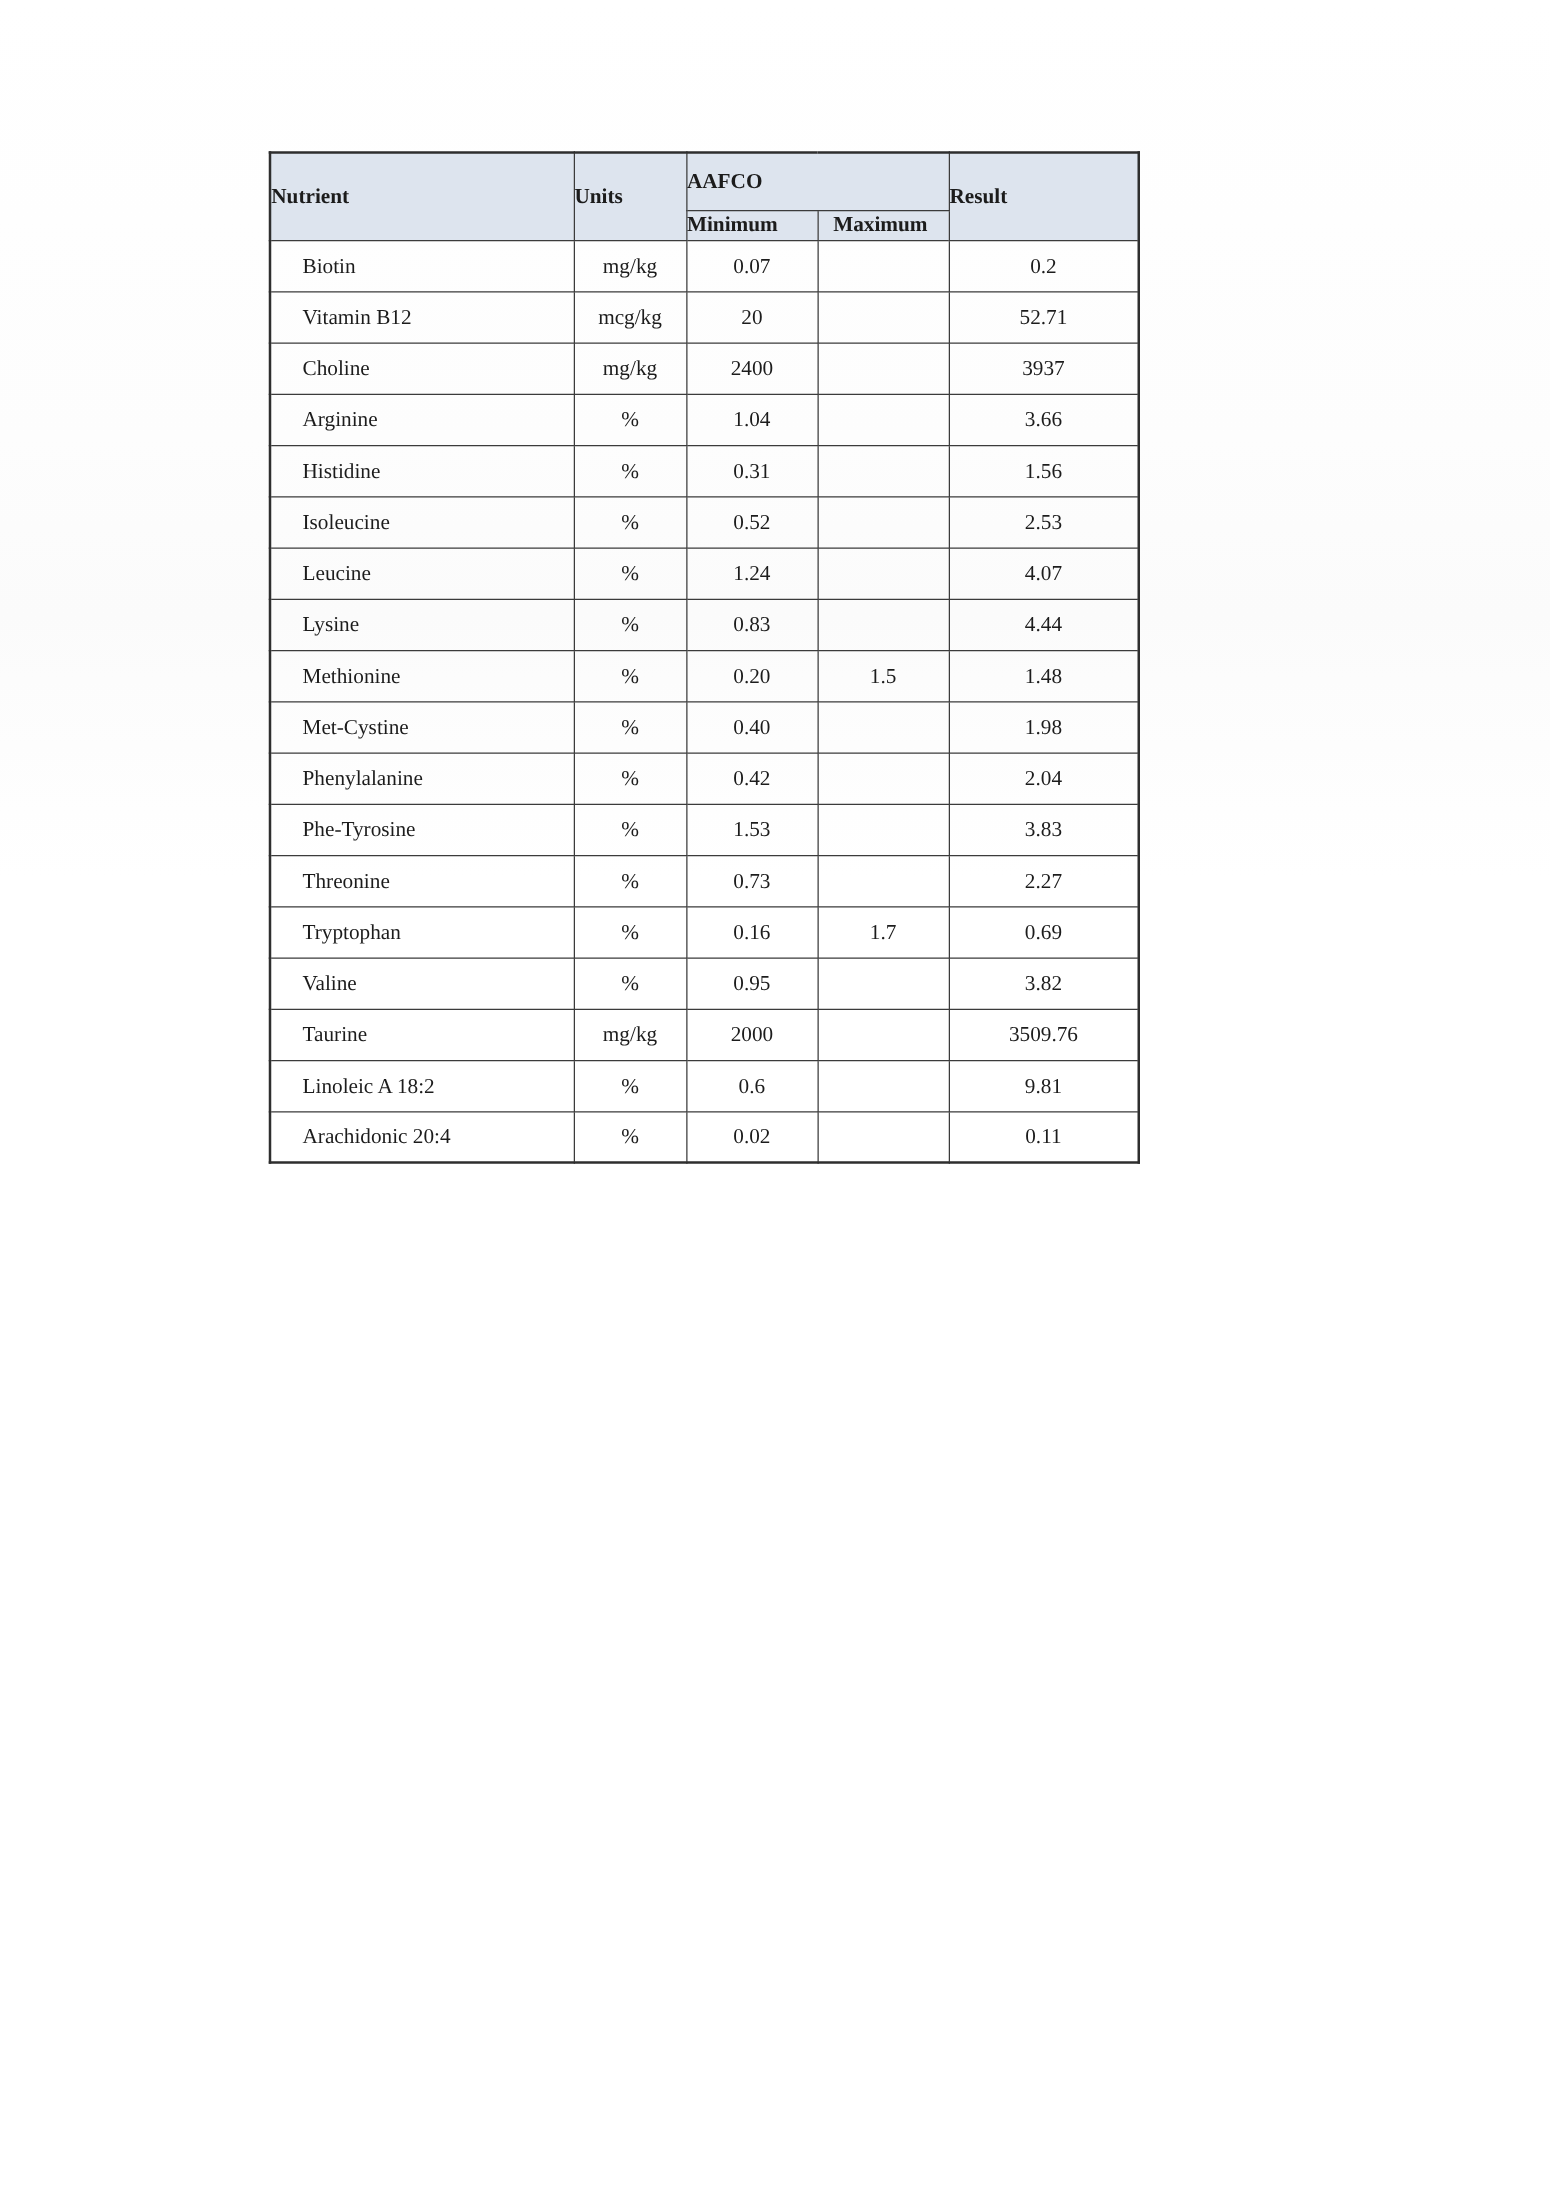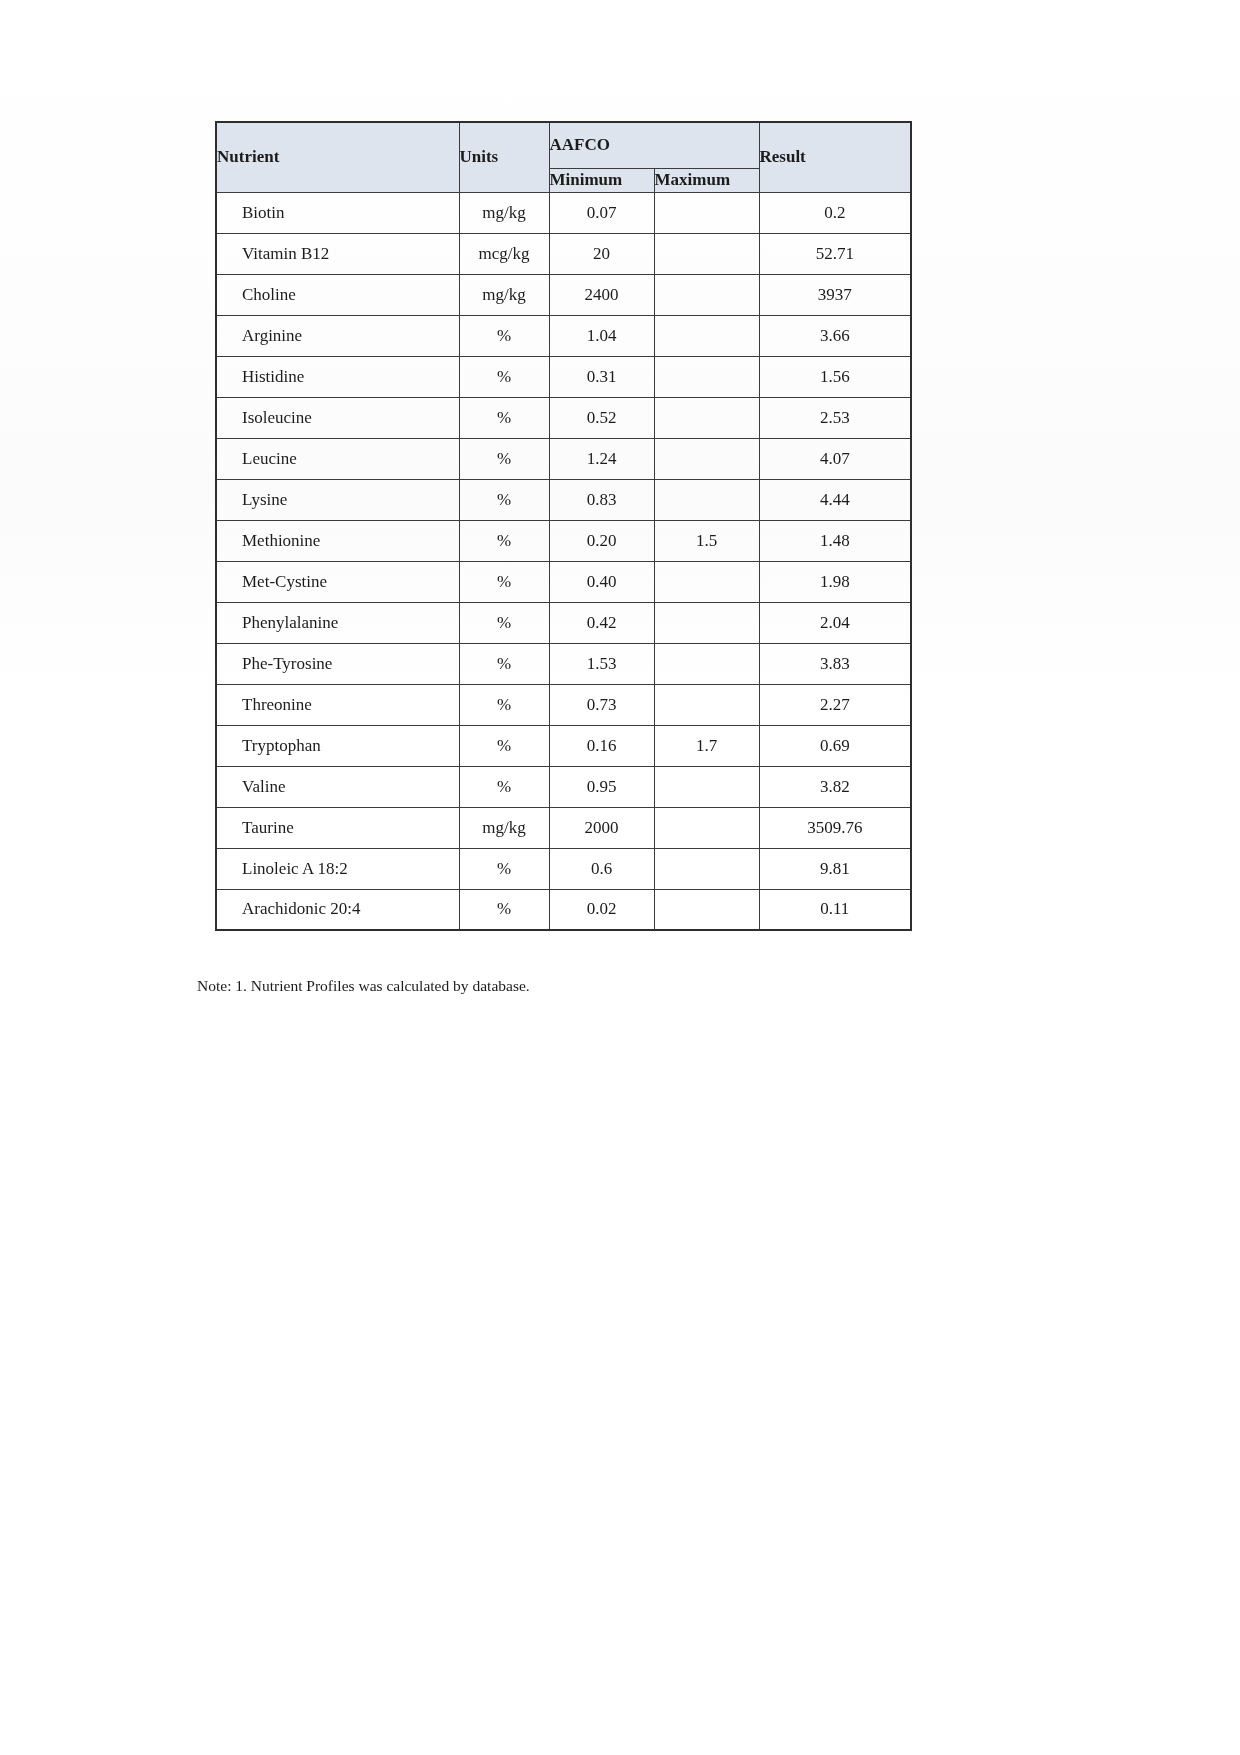--- a/index.html
+++ b/index.html
@@ -36,21 +36,21 @@
     background: var(--header-bg, #dde4ee);
     font-weight: bold;
     text-align: left;
     font-size: 17px;
   }
   .row-aafco th { height: 46px; }
   .row-minmax th { height: 24px; }
   .col-nutrient-w { width: 243px; }
   .col-units-w   { width: 90px; }
   .col-min-w     { width: 110px; }
-  .col-max-w     { width: 118px; }
+  .col-max-w     { width: 118px; padding-left: 12px; }
   .col-result-w  { width: 152px; }
   .doc-table tbody td { height: 41px; }
   .col-nutrient {
     text-align: left;
     padding-left: 25px;
   }
   .col-center { text-align: center; }
   .notes {
     position: absolute;
     left: 197px;
@@ -205,16 +205,15 @@
           <td class="col-nutrient">Arachidonic 20:4</td>
           <td class="col-center">%</td>
           <td class="col-center">0.02</td>
           <td class="col-center"></td>
           <td class="col-center">0.11</td>
         </tr>
       </tbody>
   </table>
 
   <div class="notes">
-    <div class="note-line">Note: 1. Nutrient Profiles was calculated by database.</div>
   </div>
 
 </div>
 
 </body></html>

